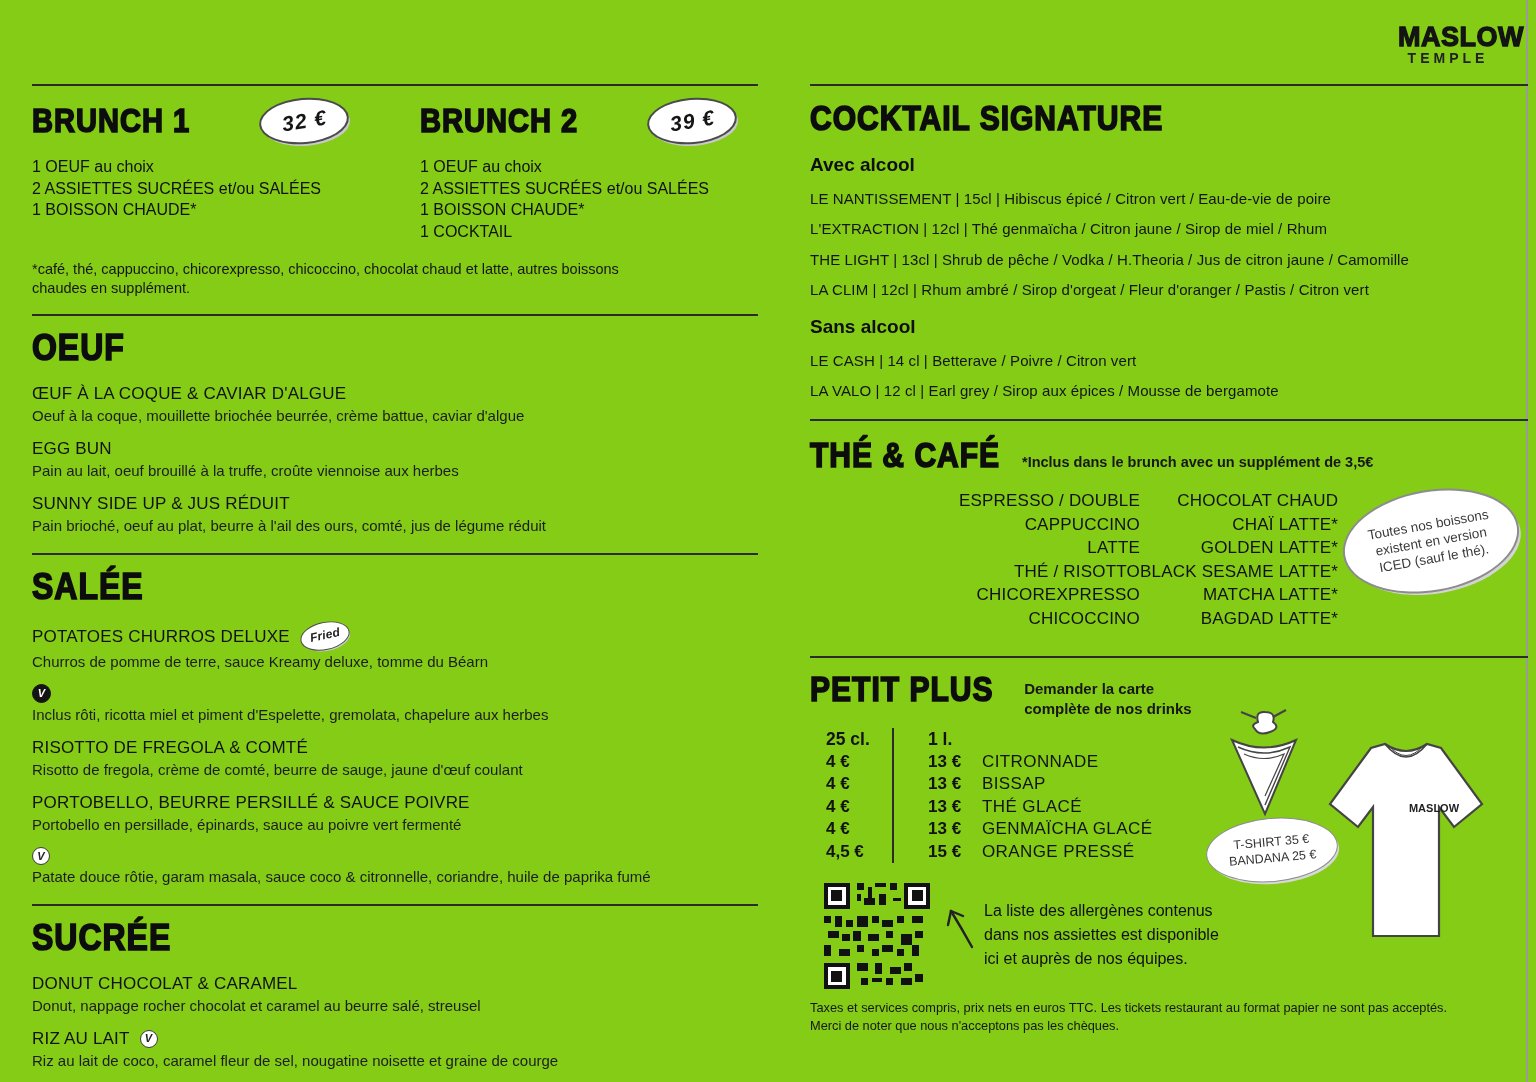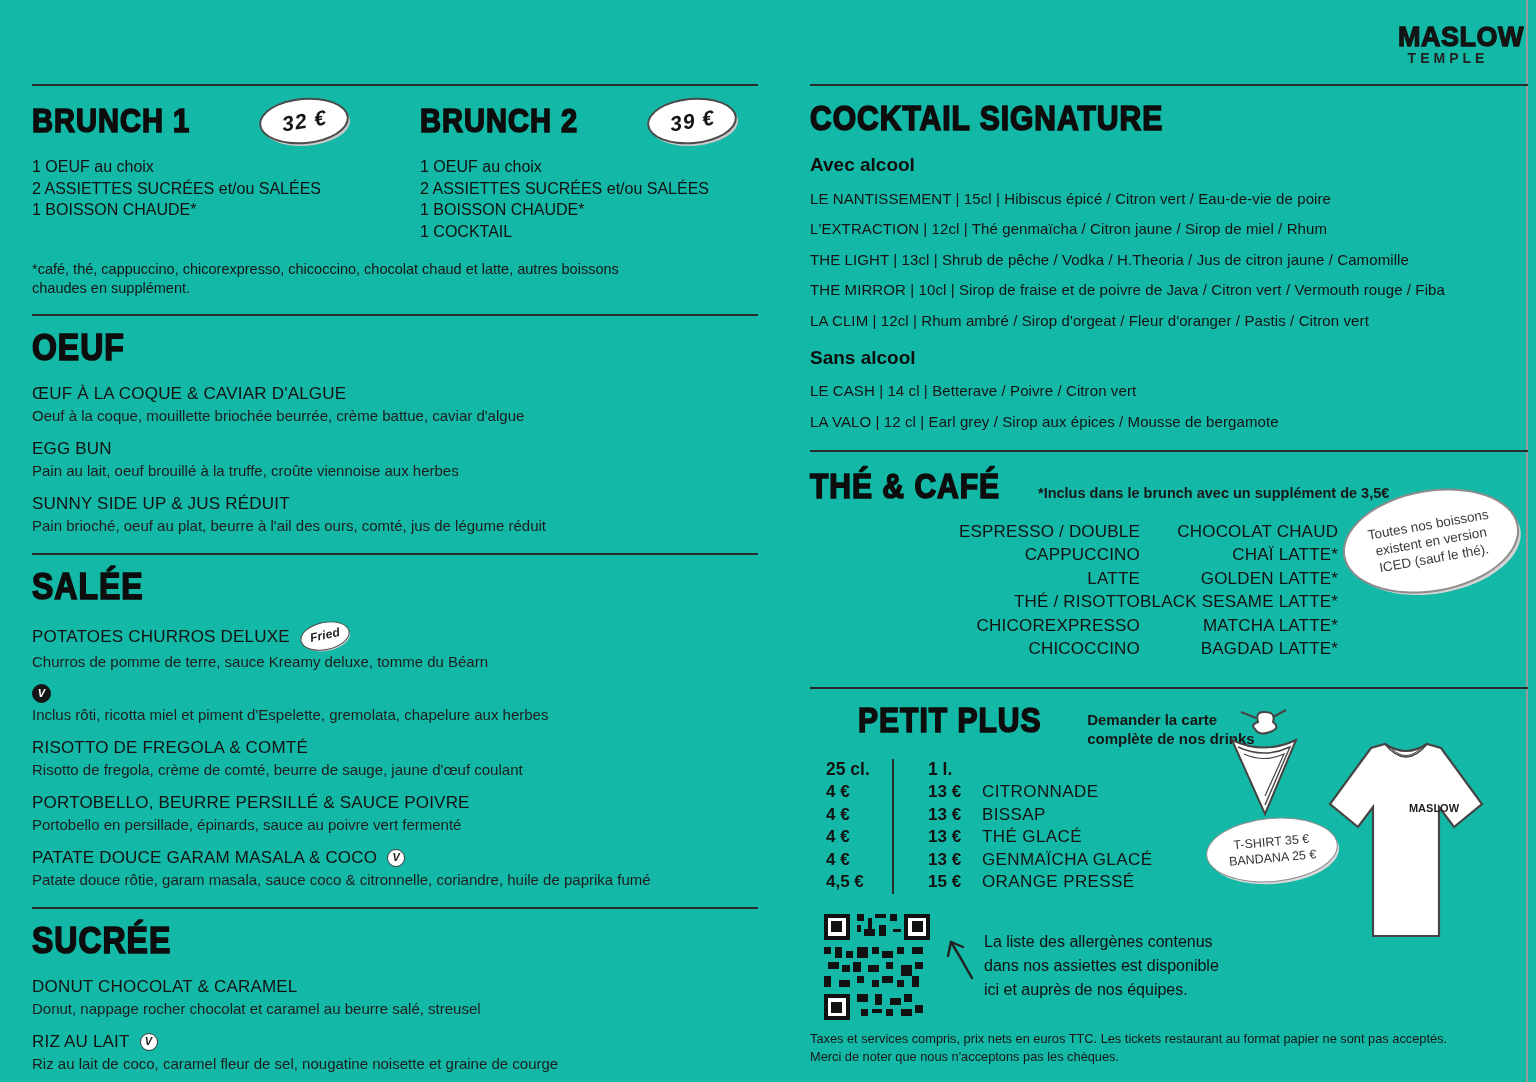--- a/index.html
+++ b/index.html
@@ -1,20 +1,20 @@
 <!DOCTYPE html>
 <html><head>
 <meta charset="utf-8">
 <style>
   * { box-sizing: border-box; margin: 0; padding: 0; }
   html,body { background:#fff; }
   .page {
     position: relative;
     width: 1536px; height: 1082px;
-    background: #14b8a6;
+    background: #84cc16;
     color: #151515;
     font-family: "Liberation Sans", sans-serif;
     overflow: hidden;
   }
   .edge { position:absolute; left:1526px; top:0; width:2px; height:1082px; background:#9a9a9a; }
 
   
   .logo { position:absolute; top:22px; left:1398px; width:100px; text-align:center; }
   .logo-top { font-weight:900; font-size:27px; letter-spacing:0.5px; -webkit-text-stroke:1.2px #111; display:inline-block; transform:scaleY(1.05); }
   .logo-bottom { font-weight:bold; font-size:14px; letter-spacing:4px; margin-top:-3px; color:#222; }
@@ -49,29 +49,29 @@
   .vbadge { width:18px; height:18px; border-radius:50%; border:1.5px solid #3a3a3a; display:inline-flex; align-items:center; justify-content:center; font-size:11px; font-weight:bold; font-style:italic; color:#222; flex:0 0 auto; background:#fff; }
   .vbadge.filled { background:#141414; color:#fff; border-color:#141414; width:19px; height:19px; }
   .fried-oval { display:inline-block; border:1.5px solid #4a4a4a; border-radius:50%; padding:2px 9px 3px; font-style:italic; font-size:12px; font-weight:bold; color:#222; transform:rotate(-12deg); box-shadow:1px 2px 0 -1px #ccc; background:#fff; }
 
   
   .subhead { font-size:19px; font-weight:bold; color:#0f0f0f; }
   .mt14 { margin-top:14px; } .mt18 { margin-top:18px; } .mt20 { margin-top:20px; }
   .ck { margin-top:13.5px; font-size:15px; color:#141414; white-space:nowrap; letter-spacing:0.1px; }
 
   
-  .tc-head { display:flex; align-items:flex-end; gap:32px; margin-top:16px; }
+  .tc-head { display:flex; align-items:flex-end; gap:16px; margin-top:16px; }
   .tc-note { font-size:14.5px; font-weight:bold; color:#171717; margin-bottom:7px; }
   .coffee-grid { display:flex; margin-top:12px;text-align:right; }
   .coffee-col1 { width:330px; }
   .coffee-item { font-size:17px; line-height:23.5px; color:#121212; letter-spacing:0.2px; }
   .iced-oval { position:absolute; left:532px; top:406px; width:178px; height:102px; border:2px solid #8c8c8c; border-radius:50%; transform:rotate(-10deg); display:flex; align-items:center; justify-content:center; text-align:center; font-size:13.5px; line-height:17px; color:#3a3a3a; padding:10px 18px; box-shadow:3px 4px 0 -2px #d4d4d4; background:#fff; }
 
   
-  .pp-head { display:flex; gap:40px; margin-top:14px;margin-left:48px; }
+  .pp-head { display:flex; gap:25px; margin-top:14px; }
   .pp-note { font-size:15px; line-height:19.5px; font-weight:bold; color:#171717; margin-top:7px; }
   .pp-table { margin-top:10px; }
   .pp-row { display:flex; align-items:center; height:22.5px; font-size:17px; color:#131313; }
   .pp-s { width:82px; padding-left:16px; font-weight:bold; }
   .pp-l { width:76px; padding-left:34px; border-left:2px solid #2b2b2b; align-self:stretch; display:flex; align-items:center; font-weight:bold; }
   .pp-n { padding-left:14px; letter-spacing:0.4px; }
   .pp-row.hdr .pp-s, .pp-row.hdr .pp-l { font-weight:bold; font-size:17.5px; }
 
   .merch-oval { position:absolute; left:396px; top:734px; width:132px; height:64px; border:1.5px solid #8c8c8c; border-radius:50%; transform:rotate(-5deg); display:flex; flex-direction:column; align-items:center; justify-content:center; font-size:12.5px; line-height:16px; color:#333; box-shadow:2px 3px 0 -1px #d8d8d8; background:#fff; }
   .bandana { position:absolute; left:408px; top:624px; }
@@ -168,21 +168,20 @@
       <div class="menu-item">
         <div class="item-name">RISOTTO DE FREGOLA &amp; COMTÉ</div>
         <div class="item-desc">Risotto de fregola, crème de comté, beurre de sauge, jaune d'œuf coulant</div>
       </div>
       <div class="menu-item">
         <div class="item-name">PORTOBELLO, BEURRE PERSILLÉ &amp; SAUCE POIVRE</div>
         <div class="item-desc">Portobello en persillade, épinards, sauce au poivre vert fermenté</div>
       </div>
       <div class="menu-item">
         <div class="item-name">
-          <span>PATATE DOUCE GARAM MASALA &amp; COCO</span>
           <span class="vbadge">V</span>
         </div>
         <div class="item-desc">Patate douce rôtie, garam masala, sauce coco &amp; citronnelle, coriandre, huile de paprika fumé</div>
       </div>
     </div>
 
     <hr class="rule" style="margin-top:18px">
 
     <div>
       <div class="section-title"><span class="display sz34">SUCRÉE</span></div>
@@ -204,21 +203,20 @@
 
   <div class="col col-right" style="position:absolute">
     <hr class="rule">
 
     <div class="mt14"><span class="display sz32">COCKTAIL SIGNATURE</span></div>
 
     <div class="subhead mt14">Avec alcool</div>
     <div class="ck">LE NANTISSEMENT | 15cl | Hibiscus épicé / Citron vert / Eau-de-vie de poire</div>
     <div class="ck">L'EXTRACTION | 12cl | Thé genmaïcha / Citron jaune / Sirop de miel / Rhum</div>
     <div class="ck">THE LIGHT | 13cl | Shrub de pêche / Vodka / H.Theoria / Jus de citron jaune / Camomille</div>
-    <div class="ck">THE MIRROR | 10cl | Sirop de fraise et de poivre de Java / Citron vert / Vermouth rouge / Fiba</div>
     <div class="ck">LA CLIM | 12cl | Rhum ambré / Sirop d'orgeat / Fleur d'oranger / Pastis / Citron vert</div>
 
     <div class="subhead mt18">Sans alcool</div>
     <div class="ck">LE CASH | 14 cl | Betterave / Poivre / Citron vert</div>
     <div class="ck">LA VALO | 12 cl | Earl grey / Sirop aux épices / Mousse de bergamote</div>
 
     <hr class="rule mt20">
 
     <div class="tc-head">
       <span class="display sz32">THÉ &amp; CAFÉ</span>

